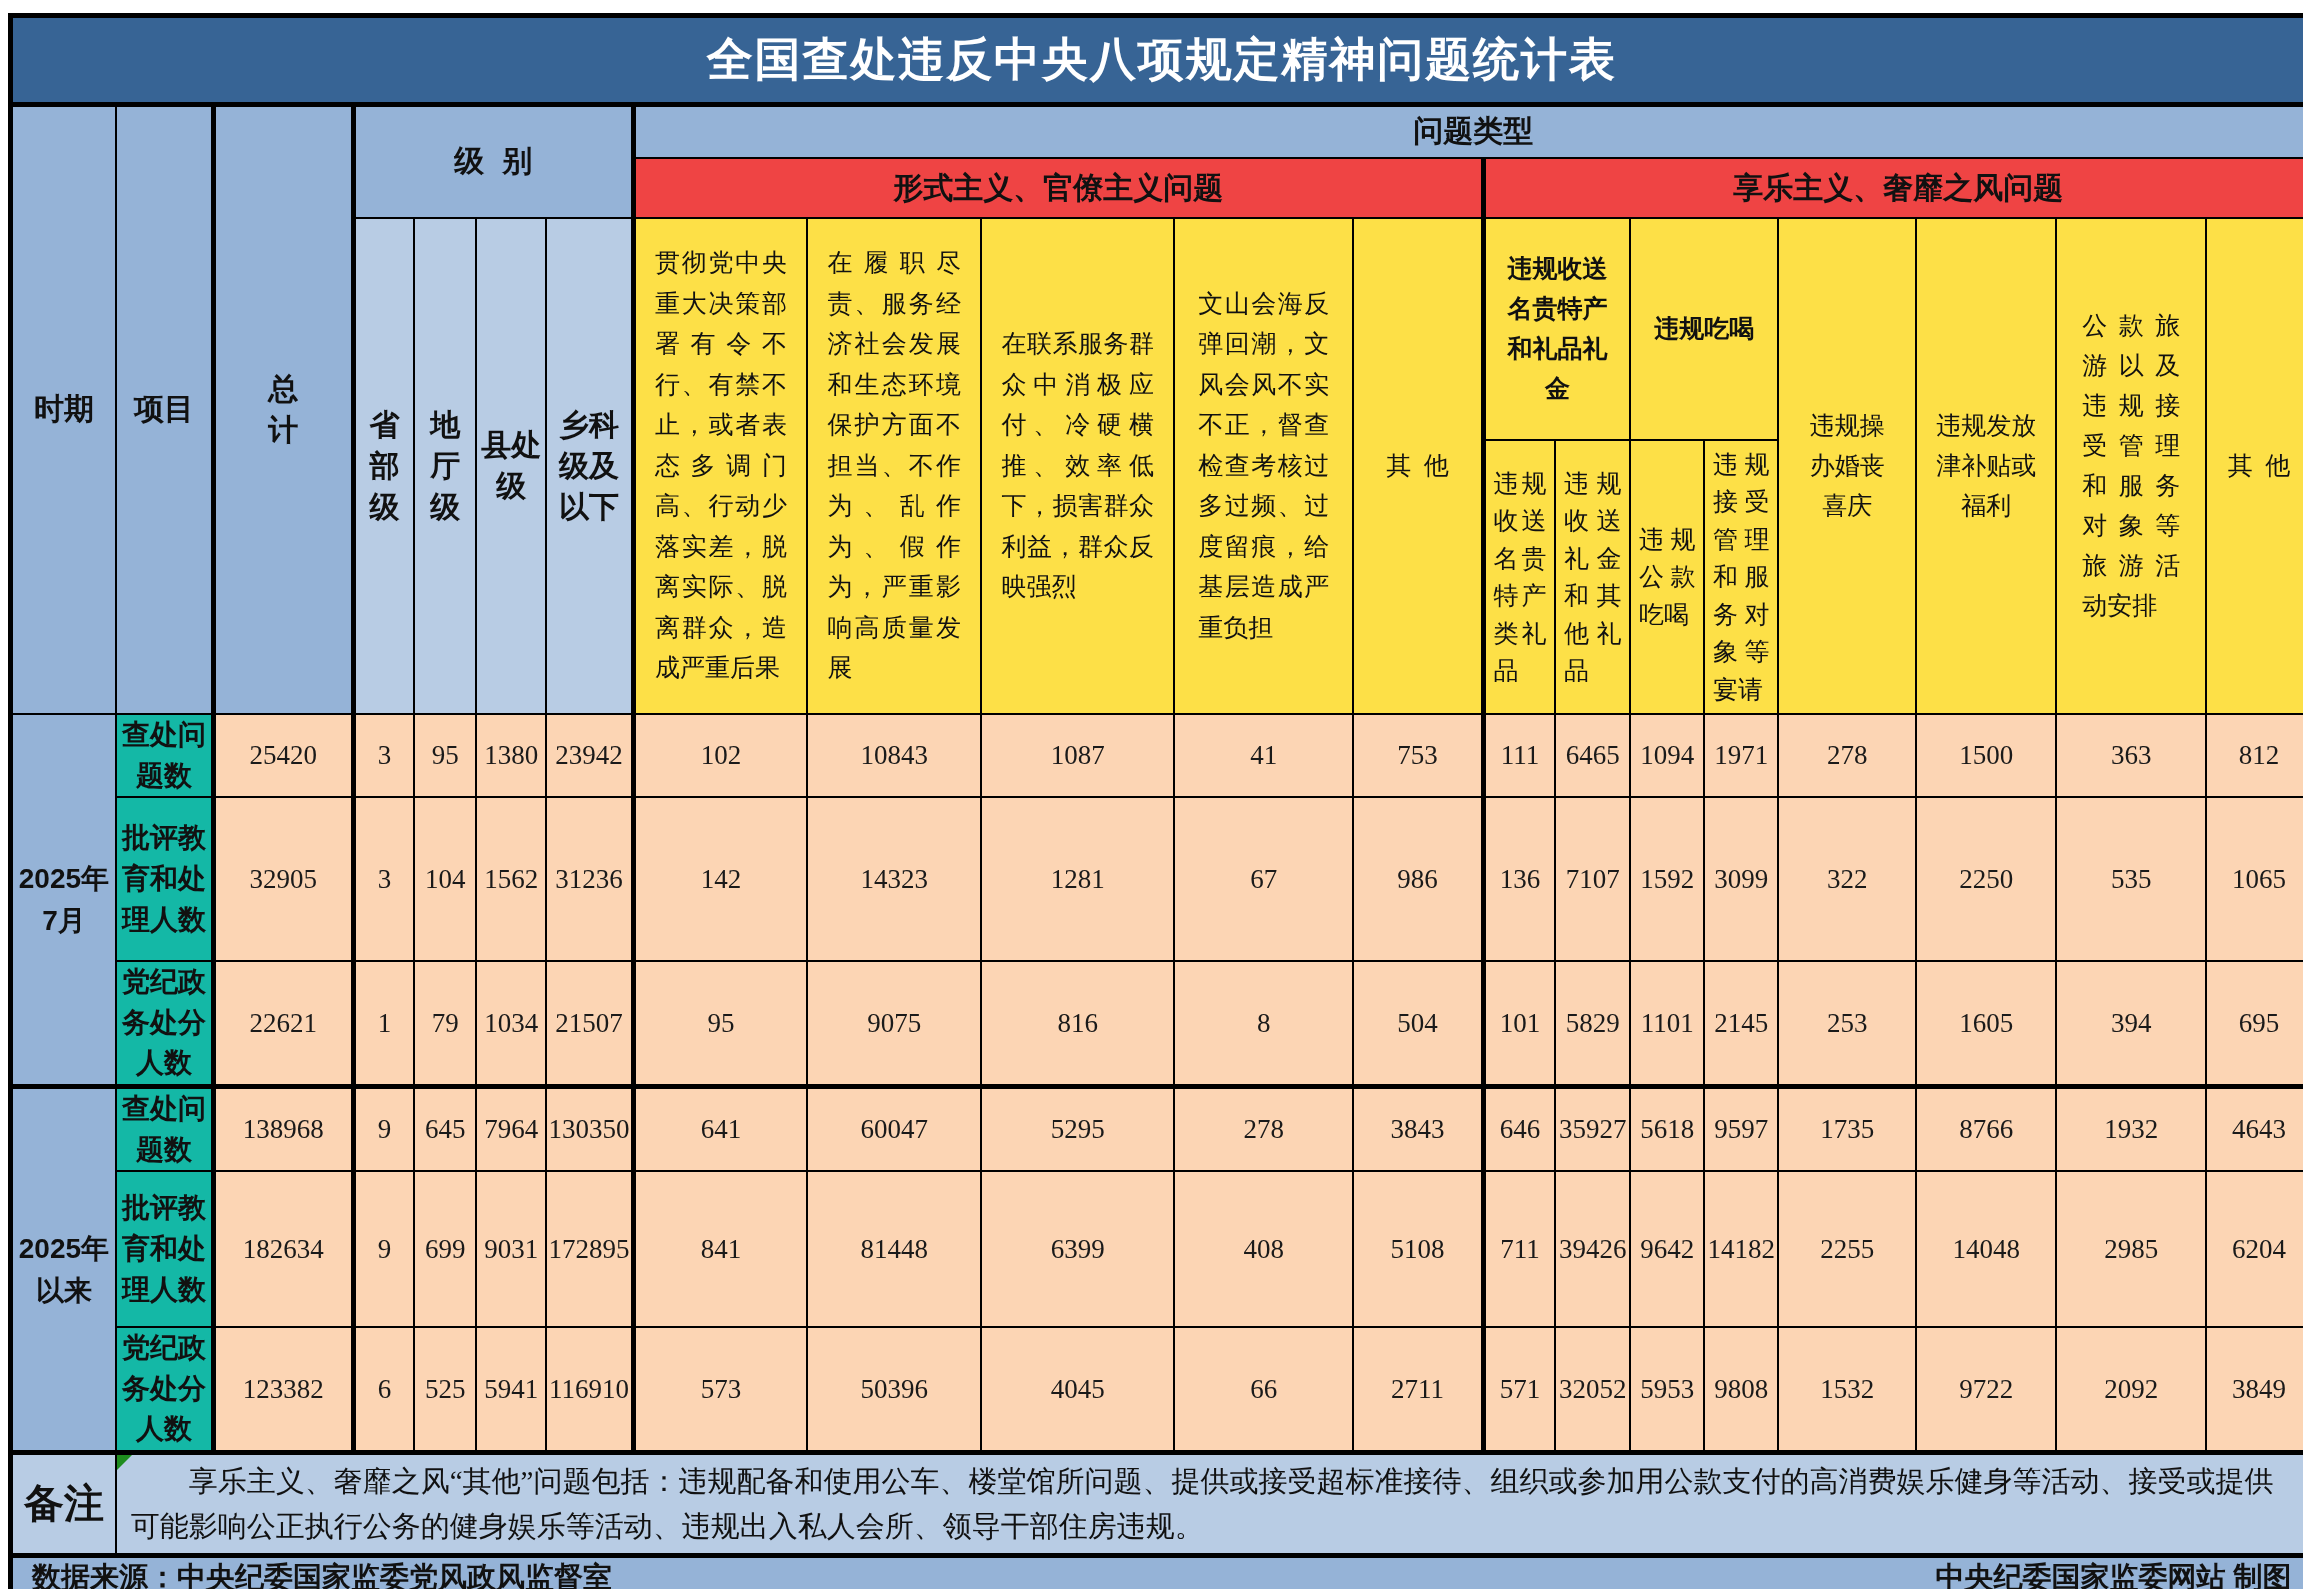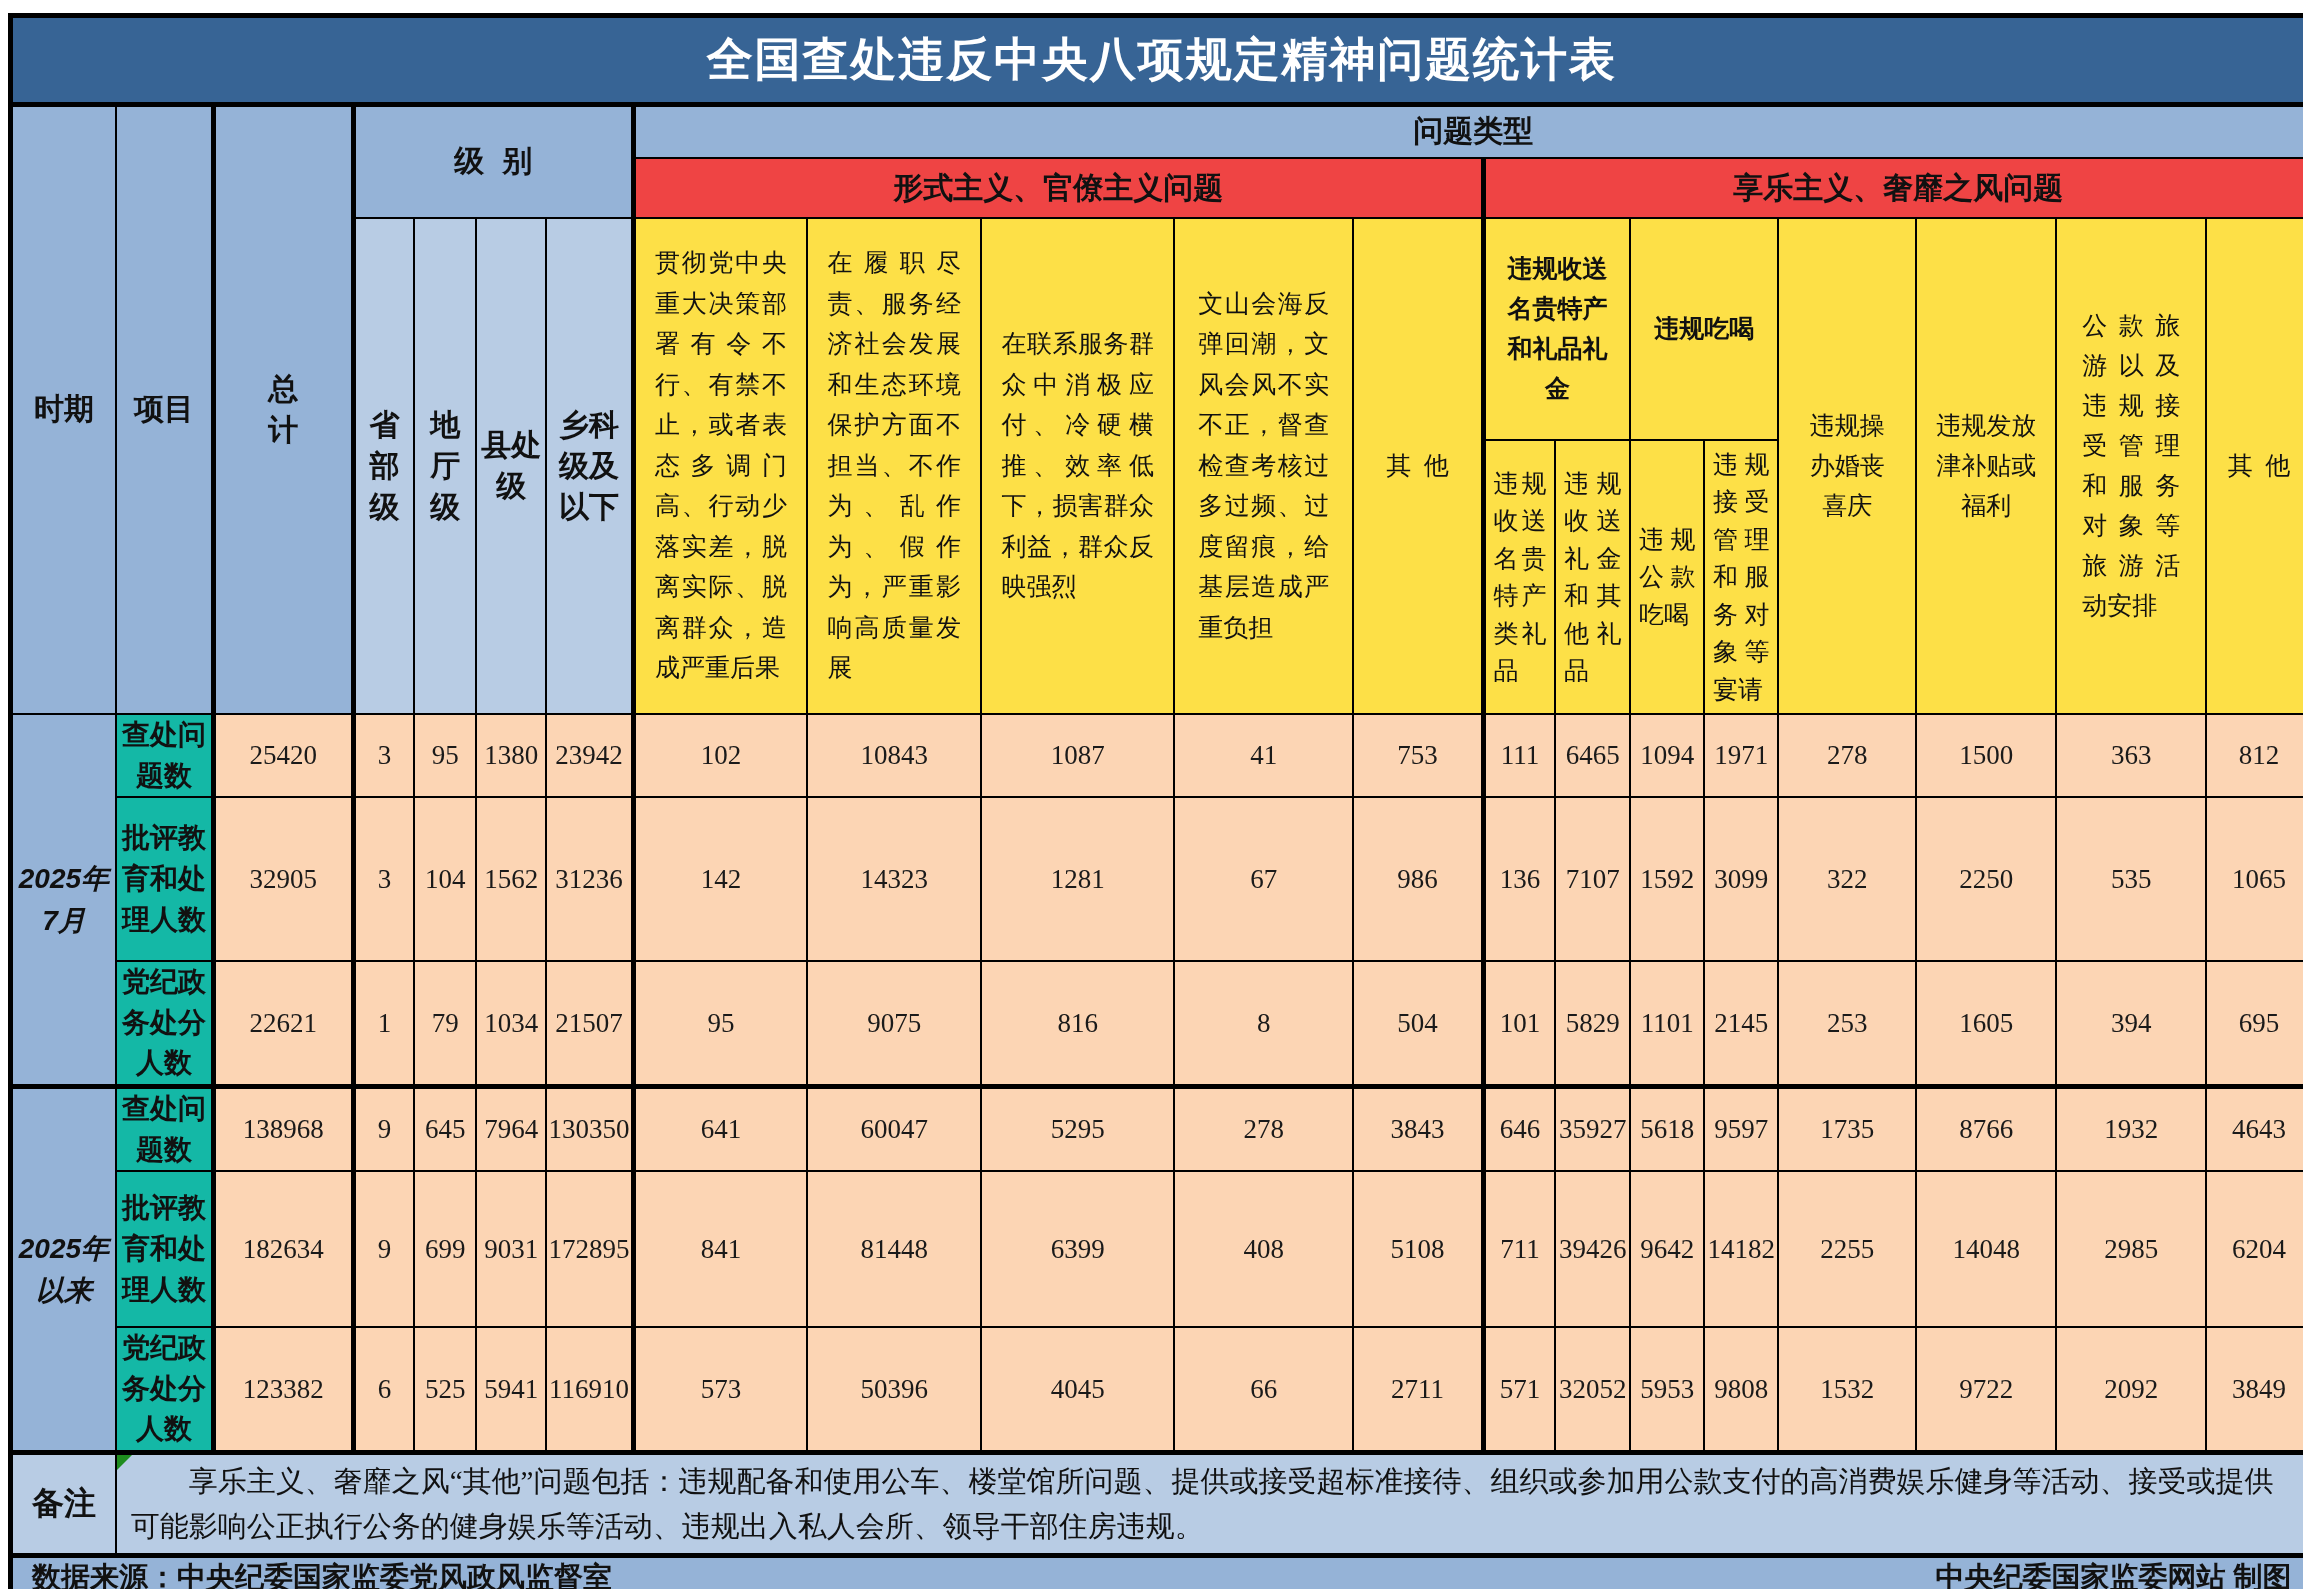--- a/index.html
+++ b/index.html
@@ -24,26 +24,26 @@
   .sub{background:#fde047;font-family:"Liberation Serif","DejaVu Serif",serif;font-size:25px;line-height:1.6;}
   .jt{text-align:justify;text-justify:inter-character;padding:0 19.3px;line-height:1.62;}
   .p24{padding:0 23px;}
   .p20{padding:0 19.3px;margin-top:11px;}
   .p12{padding:0 11.6px;}
   .p26{padding:0 25px;text-align:justify;text-justify:inter-character;}
   .jtv{text-align:justify;text-justify:inter-character;padding:0 7.7px;line-height:1.5;}
   .ctr{text-align:center;font-weight:bold;}
   .sp2{letter-spacing:0.5em;text-indent:0.5em;text-align:center;}
   
-  .period{background:#95b3d7;font-family:"Liberation Sans","DejaVu Sans",sans-serif;font-weight:bold;font-size:28px;line-height:1.5;padding:0 1.9px;font-style:italic;}
+  .period{background:#95b3d7;font-family:"Liberation Sans","DejaVu Sans",sans-serif;font-weight:bold;font-size:28px;line-height:1.5;padding:0 1.9px;}
   .item{background:#14b8a6;font-family:"Liberation Sans","DejaVu Sans",sans-serif;font-weight:bold;font-size:28px;line-height:1.45;padding:0 1.9px;}
   
   .num{background:#fcd5b4;font-family:"Liberation Serif","DejaVu Serif",serif;font-size:27px;color:#1a1a1a;}
   
-  .note-label{background:#b8cce4;font-family:"Liberation Sans","DejaVu Sans",sans-serif;font-weight:bold;font-size:32px;}
+  .note-label{background:#b8cce4;font-family:"Liberation Sans","DejaVu Sans",sans-serif;font-weight:bold;font-size:40px;}
   .note-cell{background:#b8cce4;position:relative;text-align:left;}
   .note-p{font-family:"Liberation Serif","DejaVu Serif",serif;font-size:29px;line-height:1.55;text-align:left;
     text-indent:58px;padding:3.9px 21px 3.9px 13.5px;margin:0;color:#111;}
   .corner{position:absolute;top:0;left:0;width:0;height:0;
     border-top:15.4px solid #1e8c1e;border-right:15.4px solid transparent;}
   
   .footer-cell{background:#95b3d7;border-top-width:5.8px;}
   .footer-flex{display:flex;justify-content:space-between;align-items:center;padding:0 19.3px;
     font-family:"Liberation Sans","DejaVu Sans",sans-serif;font-weight:bold;font-size:29px;color:#111;}
 </style>

